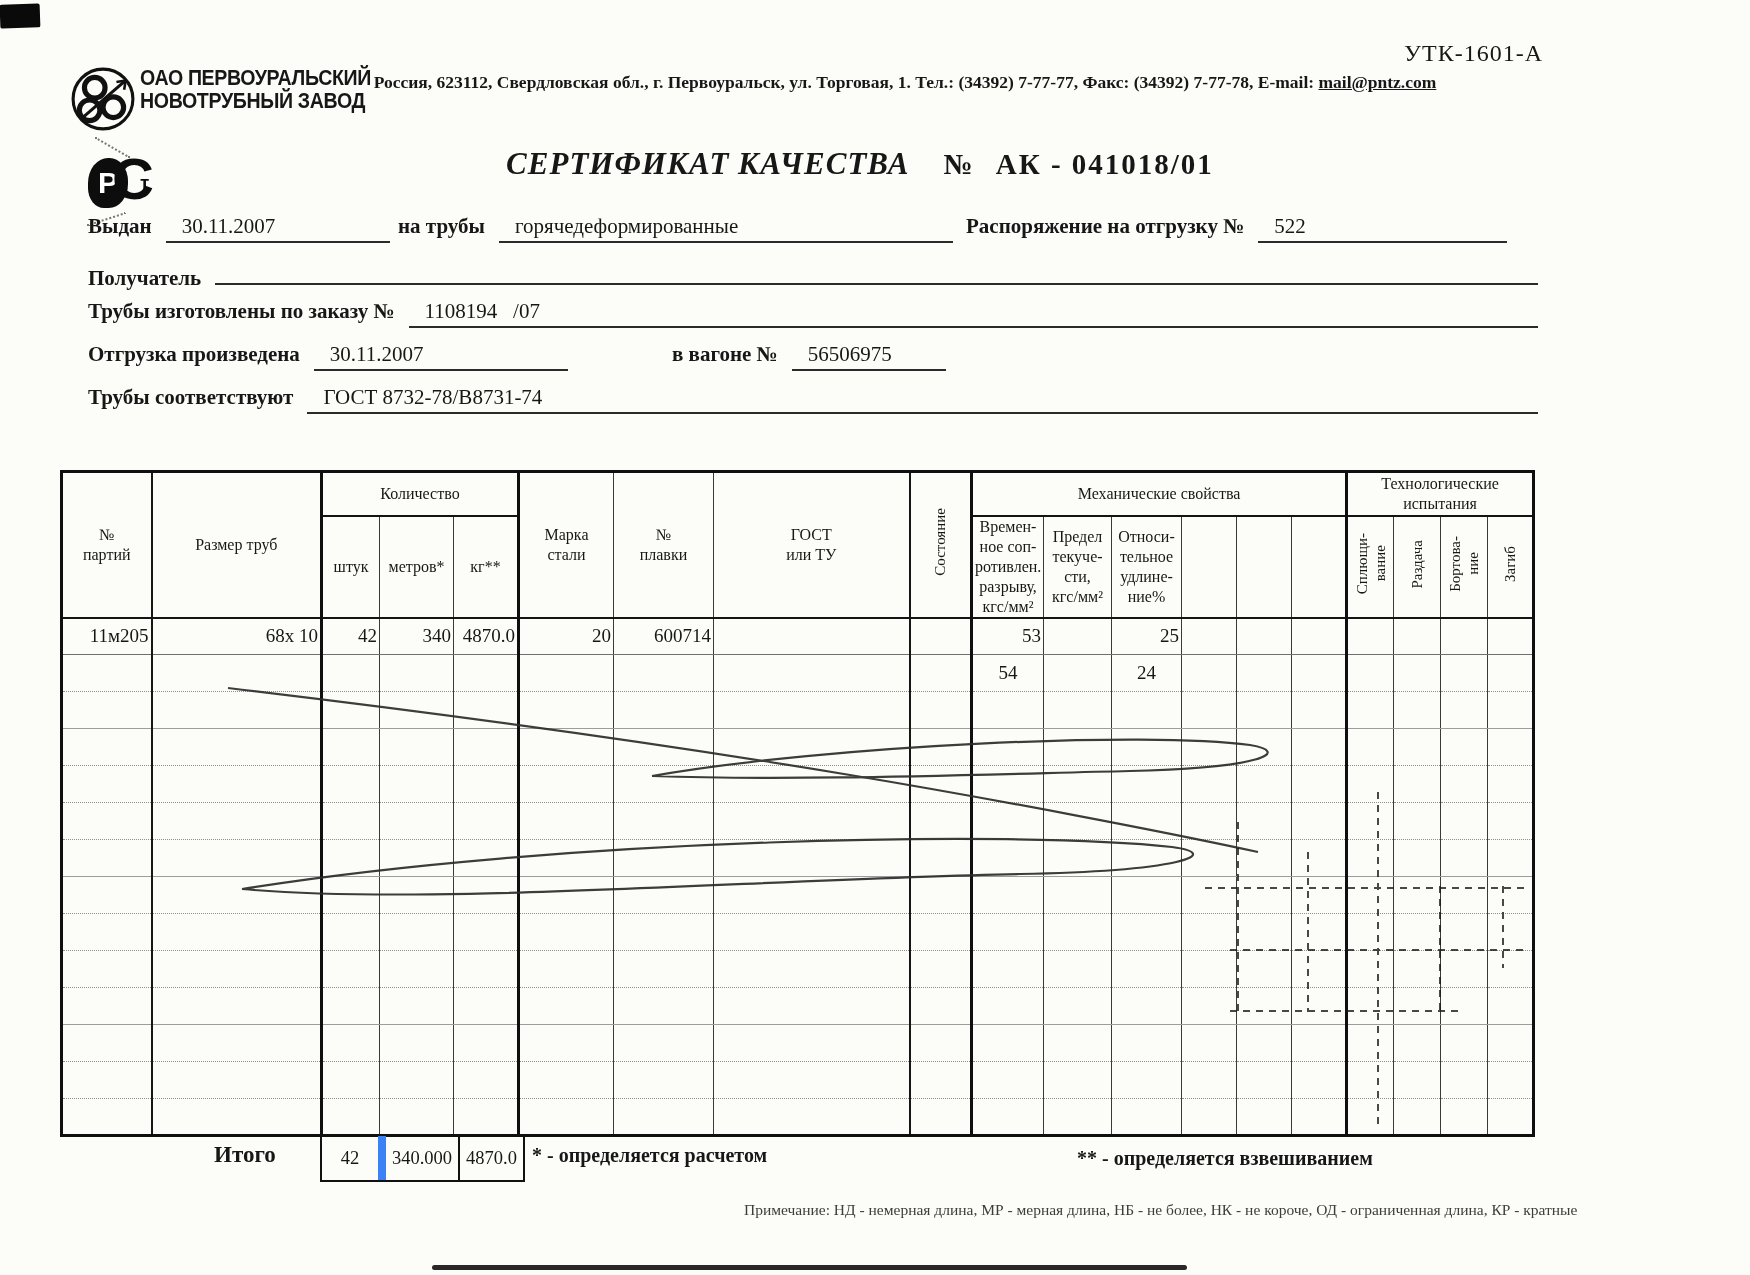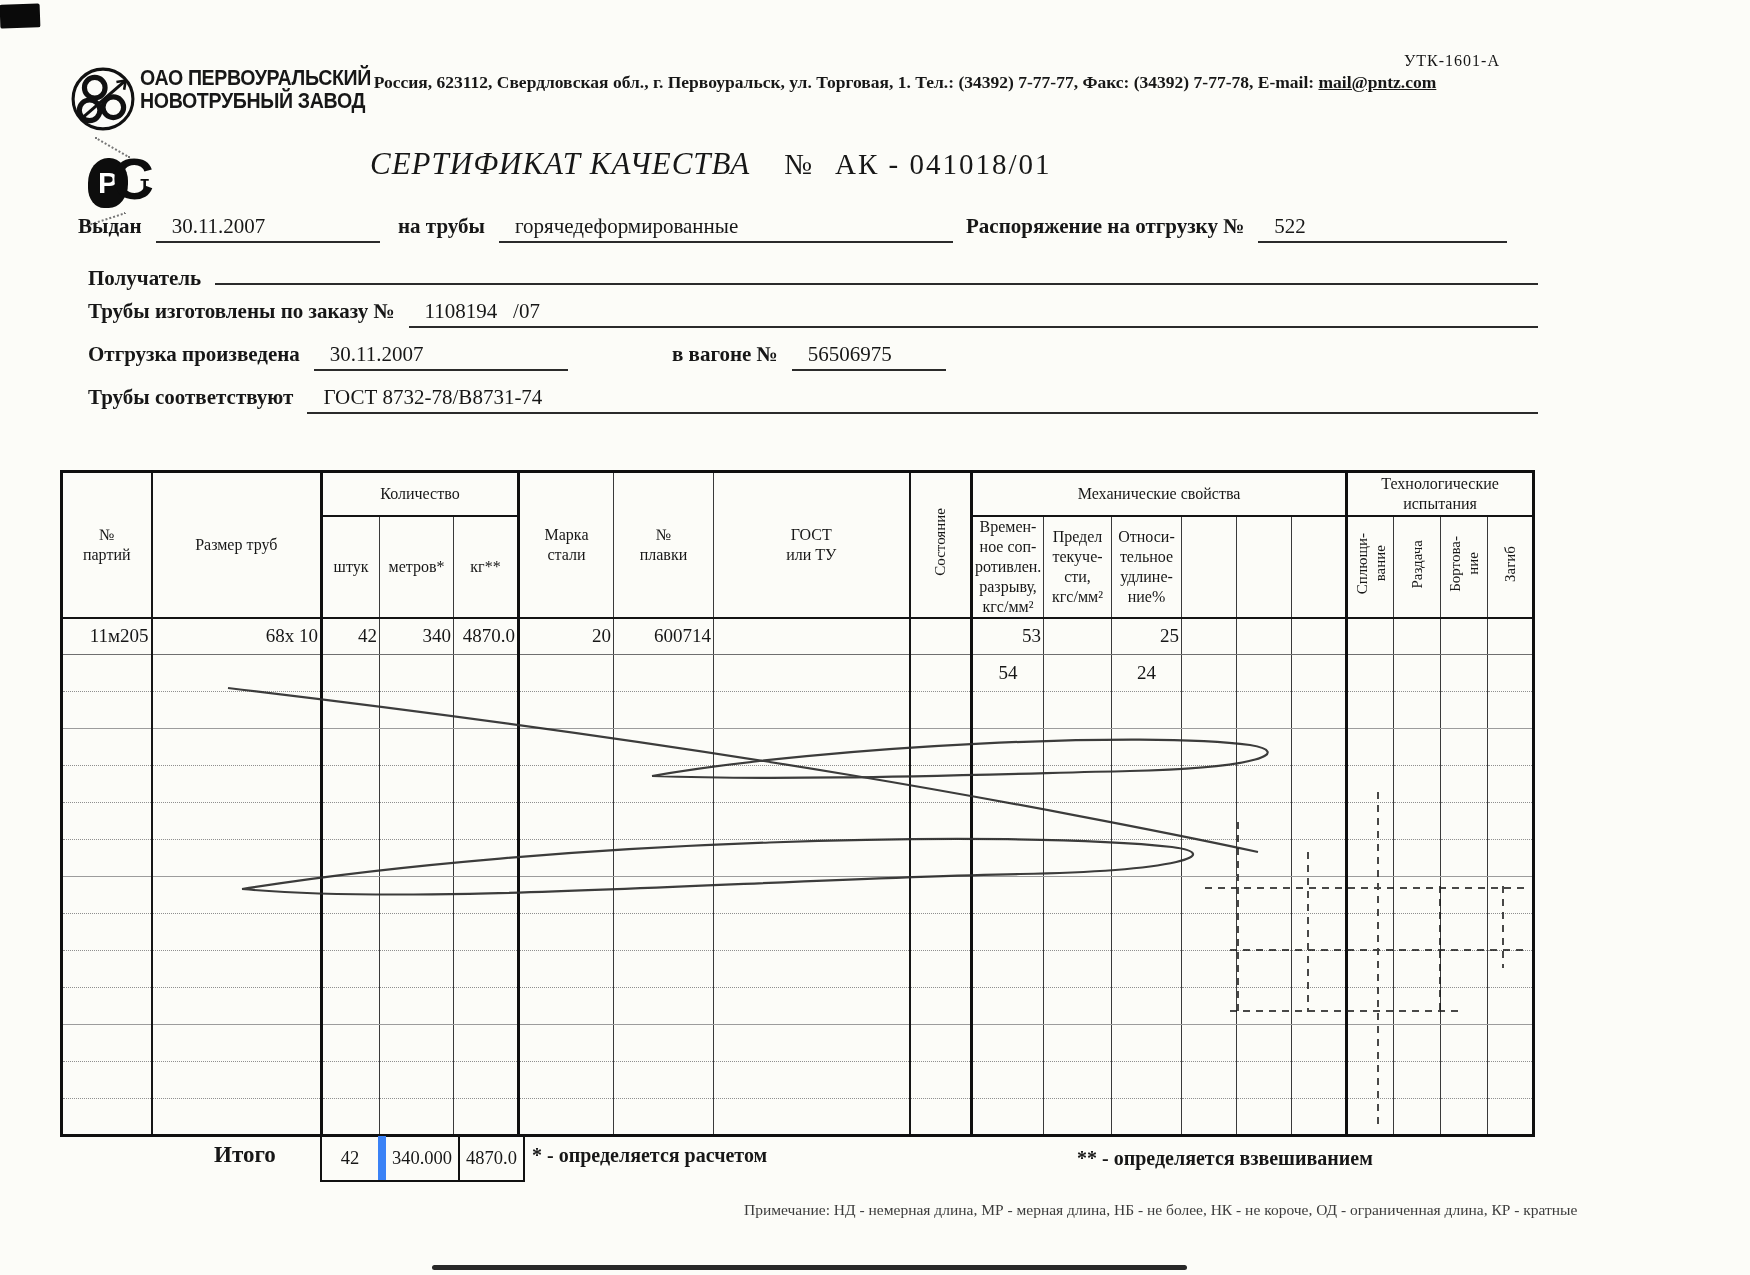--- a/index.html
+++ b/index.html
@@ -3,42 +3,42 @@
 <meta charset="utf-8">
 <style>
   html,body{margin:0;padding:0;}
   .page{
     position:relative;width:1750px;height:1275px;overflow:hidden;
     background:#fcfcf8;
     font-family:"Liberation Serif","DejaVu Serif",serif;
     color:#171717;
   }
   
-  .form-code{position:absolute;left:1404px;top:52px;font-size:16px;letter-spacing:1px;}
+  .form-code{position:absolute;left:1404px;top:40px;font-size:24px;letter-spacing:1px;}
   .logo{position:absolute;left:70px;top:66px;display:flex;gap:4px;}
   .logo svg{width:66px;height:66px;flex:none;}
   .org{font-family:"Liberation Sans",sans-serif;font-weight:bold;font-size:22.5px;line-height:1.04;
        transform:scaleX(.87);transform-origin:left center;letter-spacing:-.4px;white-space:nowrap;}
   .addr{position:absolute;left:270px;top:72px;width:1270px;text-align:center;font-weight:bold;font-size:17.5px;white-space:nowrap;}
   .addr .email{text-decoration:underline;}
   .qnote{position:absolute;left:262px;top:100px;width:1286px;text-align:center;font-weight:bold;font-size:14.5px;white-space:nowrap;}
   
   .rst{position:absolute;left:84px;top:140px;width:90px;height:92px;}
   .rst-squiggle{position:absolute;border-top:2px dotted #777;width:40px;height:10px;}
   .rs1{left:6px;top:6px;transform:rotate(30deg);}
   .rs2{left:4px;top:78px;transform:rotate(-18deg);}
   .rst-p{position:absolute;left:4px;top:18px;width:40px;height:50px;border-radius:50% 46% 48% 40%;
          background:#0d0d0d;color:#fff;font-family:"Liberation Sans",sans-serif;font-weight:bold;font-size:30px;
          display:flex;align-items:center;justify-content:center;}
   .rst-c{position:absolute;left:28px;top:10px;font-family:"Liberation Sans",sans-serif;font-weight:bold;
          font-size:58px;line-height:1;color:#0d0d0d;}
   .rst-t{position:absolute;left:56px;top:32px;font-family:"Liberation Sans",sans-serif;font-weight:bold;
          font-size:19px;color:#0d0d0d;}
   
-  .title{position:absolute;left:370px;top:146px;width:980px;text-align:left;font-weight:normal;white-space:nowrap;}
+  .title{position:absolute;left:370px;top:146px;width:980px;text-align:center;font-weight:bold;white-space:nowrap;}
   .t-label{font-style:italic;font-size:31px;letter-spacing:1px;}
   .t-no{font-size:29px;margin-left:30px;letter-spacing:1px;}
   .t-num{font-size:29px;margin-left:18px;letter-spacing:2px;}
   
   .frow{position:absolute;display:flex;align-items:baseline;font-size:21px;}
   .flabel{font-weight:bold;white-space:nowrap;}
   .fval{border-bottom:2px solid #2b2b2b;white-space:pre;padding:0 8px 1px 16px;margin-left:14px;min-height:26px;}
   .grow{flex:1;}
   
   .cert-table{position:absolute;left:60px;top:470px;width:1472px;border-collapse:collapse;table-layout:fixed;}
@@ -105,21 +105,21 @@
     <div class="rst-t">т</div>
     <div class="rst-squiggle rs2"></div>
   </div>
 
   <div class="title">
     <span class="t-label">СЕРТИФИКАТ КАЧЕСТВА</span>
     <span class="t-no">№</span>
     <span class="t-num">АК - 041018/01</span>
   </div>
 
-  <div class="frow" style="left:78px;top:214px;justify-content:center;">
+  <div class="frow" style="left:88px;top:214px;justify-content:center;">
     <span class="flabel">Выдан</span>
     <span class="fval" style="width:200px;">30.11.2007</span>
   </div>
   <div class="frow" style="left:398px;top:214px;">
     <span class="flabel">на трубы</span>
     <span class="fval" style="width:430px;">горячедеформированные</span>
   </div>
   <div class="frow" style="left:966px;top:214px;">
     <span class="flabel">Распоряжение на отгрузку №</span>
     <span class="fval" style="width:225px;">522</span>

